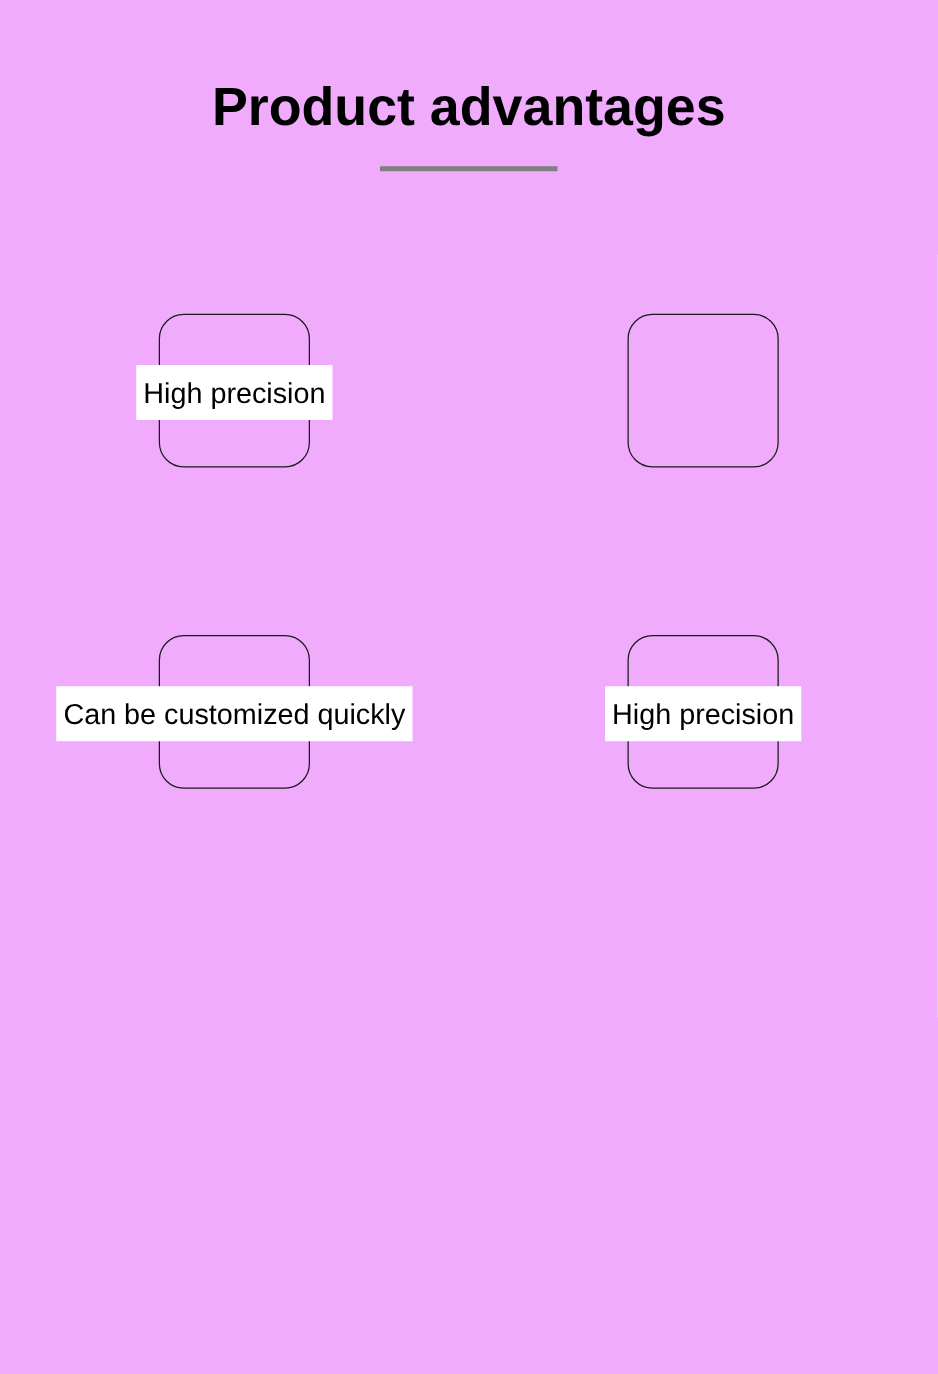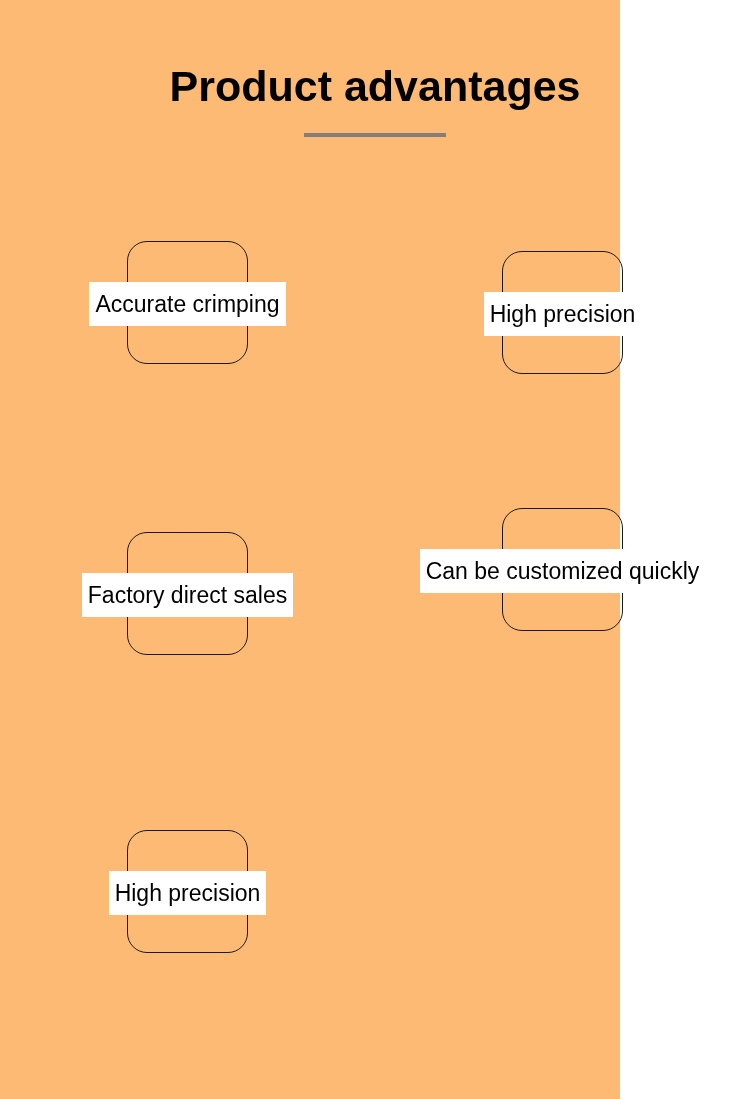--- a/index.html
+++ b/index.html
@@ -9,23 +9,23 @@
   body {
     width: 750px;
     height: 1099px;
     background: #ffffff;
     font-family: "Liberation Sans", sans-serif;
     overflow: hidden;
   }
 
   .page {
     position: relative;
-    width: 620px;
+    width: 750px;
     height: 1099px;
-    background: #fdba74;
+    background: #f0abfc;
   }
 
   
   .header {
     position: absolute;
     top: 0;
     left: 0;
     width: 750px;
     text-align: center;
   }
@@ -114,39 +114,32 @@
 
 <div class="page">
 
   <div class="header">
     <h1 class="page-title">Product advantages</h1>
     <div class="title-divider"></div>
   </div>
 
   <div class="advantages-grid">
 
-    <div class="advantage-cell row-1">
-      <div class="advantage-item">
-        <div class="advantage-box"></div>
-        <div class="advantage-label">Accurate crimping</div>
-      </div>
-    </div>
 
 
     <div class="advantage-cell row-2">
       <div class="advantage-item">
         <div class="advantage-box"></div>
         <div class="advantage-label">High precision</div>
       </div>
     </div>
 
     <div class="advantage-cell row-2">
       <div class="advantage-item">
         <div class="advantage-box"></div>
-        <div class="advantage-label">Factory direct sales</div>
       </div>
     </div>
 
     <div class="advantage-cell row-3">
       <div class="advantage-item">
         <div class="advantage-box"></div>
         <div class="advantage-label">Can be customized quickly</div>
       </div>
     </div>
 

